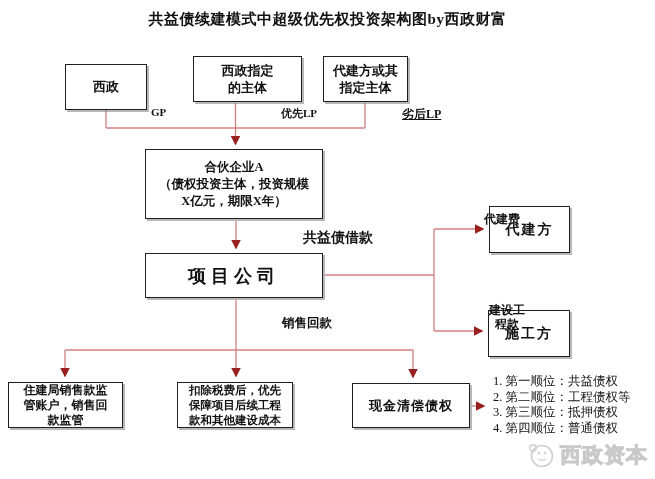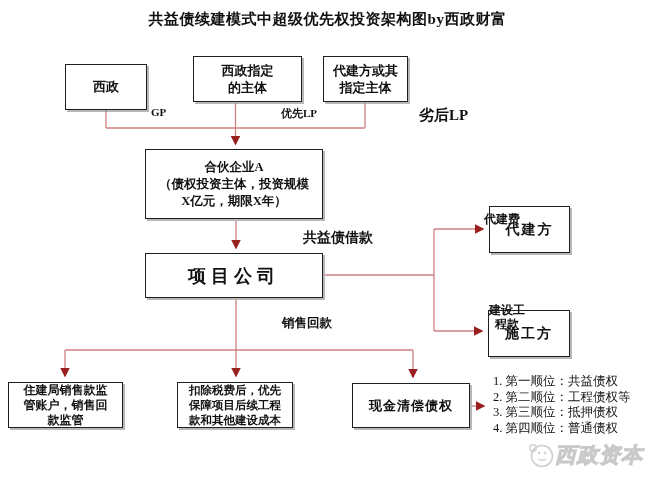--- a/index.html
+++ b/index.html
@@ -53,40 +53,40 @@
   .b-cash          { left: 352px; top: 383px; width: 118px; height: 45px; font-size: 13px; letter-spacing: 1px; }
   .edge-label {
     position: absolute;
     font-weight: bold;
     color: #111111;
     white-space: pre-line;
     margin-left: 39px;
   }
   .l-gp        { left: 112px; top: 106px; font-size: 11px; }
   .l-senior    { left: 242px; top: 106px; font-size: 11px; }
-  .l-junior    { left: 380px; top: 106px; font-size: 15px; }
+  .l-junior    { left: 363px; top: 106px; font-size: 12px; text-decoration: underline; }
   .l-loan      { left: 264px; top: 229px; font-size: 14px; }
   .l-sales     { left: 243px; top: 315px; font-size: 12.5px; }
   .l-fee       { left: 445px; top: 211px; font-size: 12px; }
   .l-constr    { left: 444px; top: 303px; font-size: 12px; width: 48px; text-align: center; line-height: 14px; }
   #priority-list {
     position: absolute;
     left: 493px; top: 374px;
     list-style: none;
     font-size: 12.5px;
     font-weight: normal;
     color: #111111;
     line-height: 15.5px;
   }
   #watermark {
     position: absolute;
     left: 527px; top: 441px;
     display: flex;
     align-items: center;
-    font-style: italic;
+    gap: 5px;
   }
   #watermark .wm-text {
     font-size: 21px;
     font-weight: bold;
     color: #e9e9e9;
     -webkit-text-stroke: 1px #c9c9c9;
     letter-spacing: 1px;
   }
 </style>
 </head>

